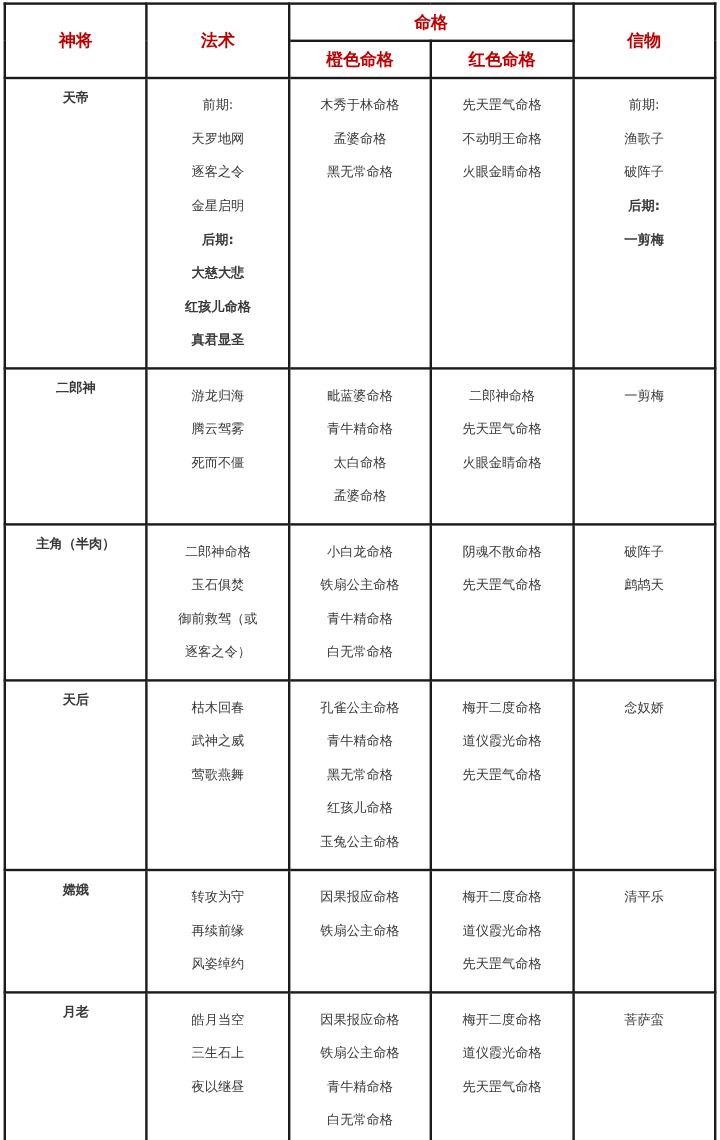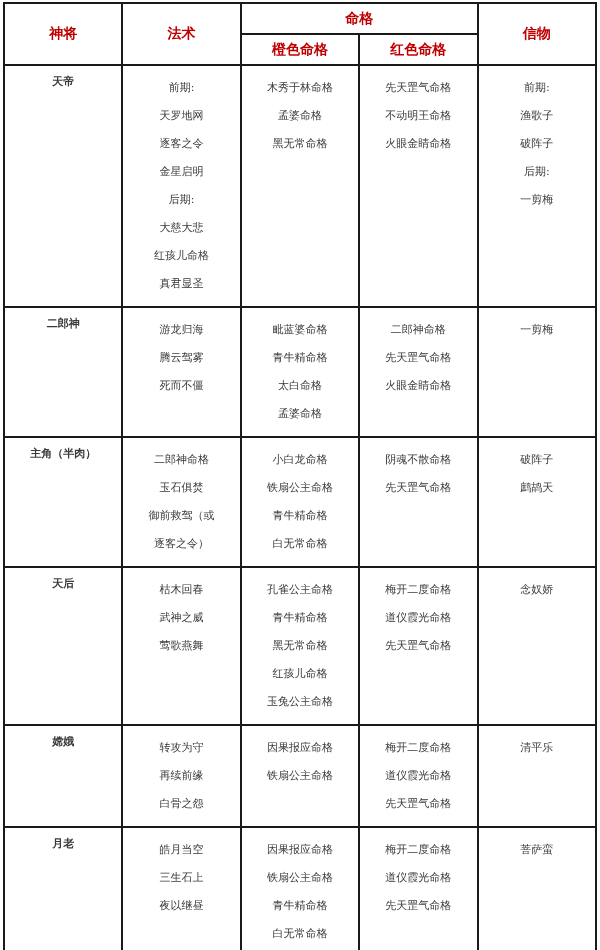--- a/index.html
+++ b/index.html
@@ -47,21 +47,21 @@
     vertical-align: middle;
     font-size: 14px;
     color: #2e2e2e;
   }
   td.single { vertical-align: middle; }
   .line {
     line-height: 28px;
     height: 28px;
     white-space: nowrap;
   }
-  .line.bold { font-weight: 400; }
+  .line.bold { font-weight: 700; }
 </style>
 </head>
 <body>
 
 <div class="page">
   <table class="guide-table">
     <colgroup>
       <col>
         <col>
         <col>
@@ -177,21 +177,21 @@
           </td>
           <td class="single">
             <div class="line">念奴娇</div>
           </td>
         </tr>
         <tr>
           <td class="general">嫦娥</td>
           <td>
             <div class="line">转攻为守</div>
             <div class="line">再续前缘</div>
-            <div class="line">白骨之怨</div>
+            <div class="line">风姿绰约</div>
           </td>
           <td>
             <div class="line">因果报应命格</div>
             <div class="line">铁扇公主命格</div>
           </td>
           <td>
             <div class="line">梅开二度命格</div>
             <div class="line">道仪霞光命格</div>
             <div class="line">先天罡气命格</div>
           </td>

